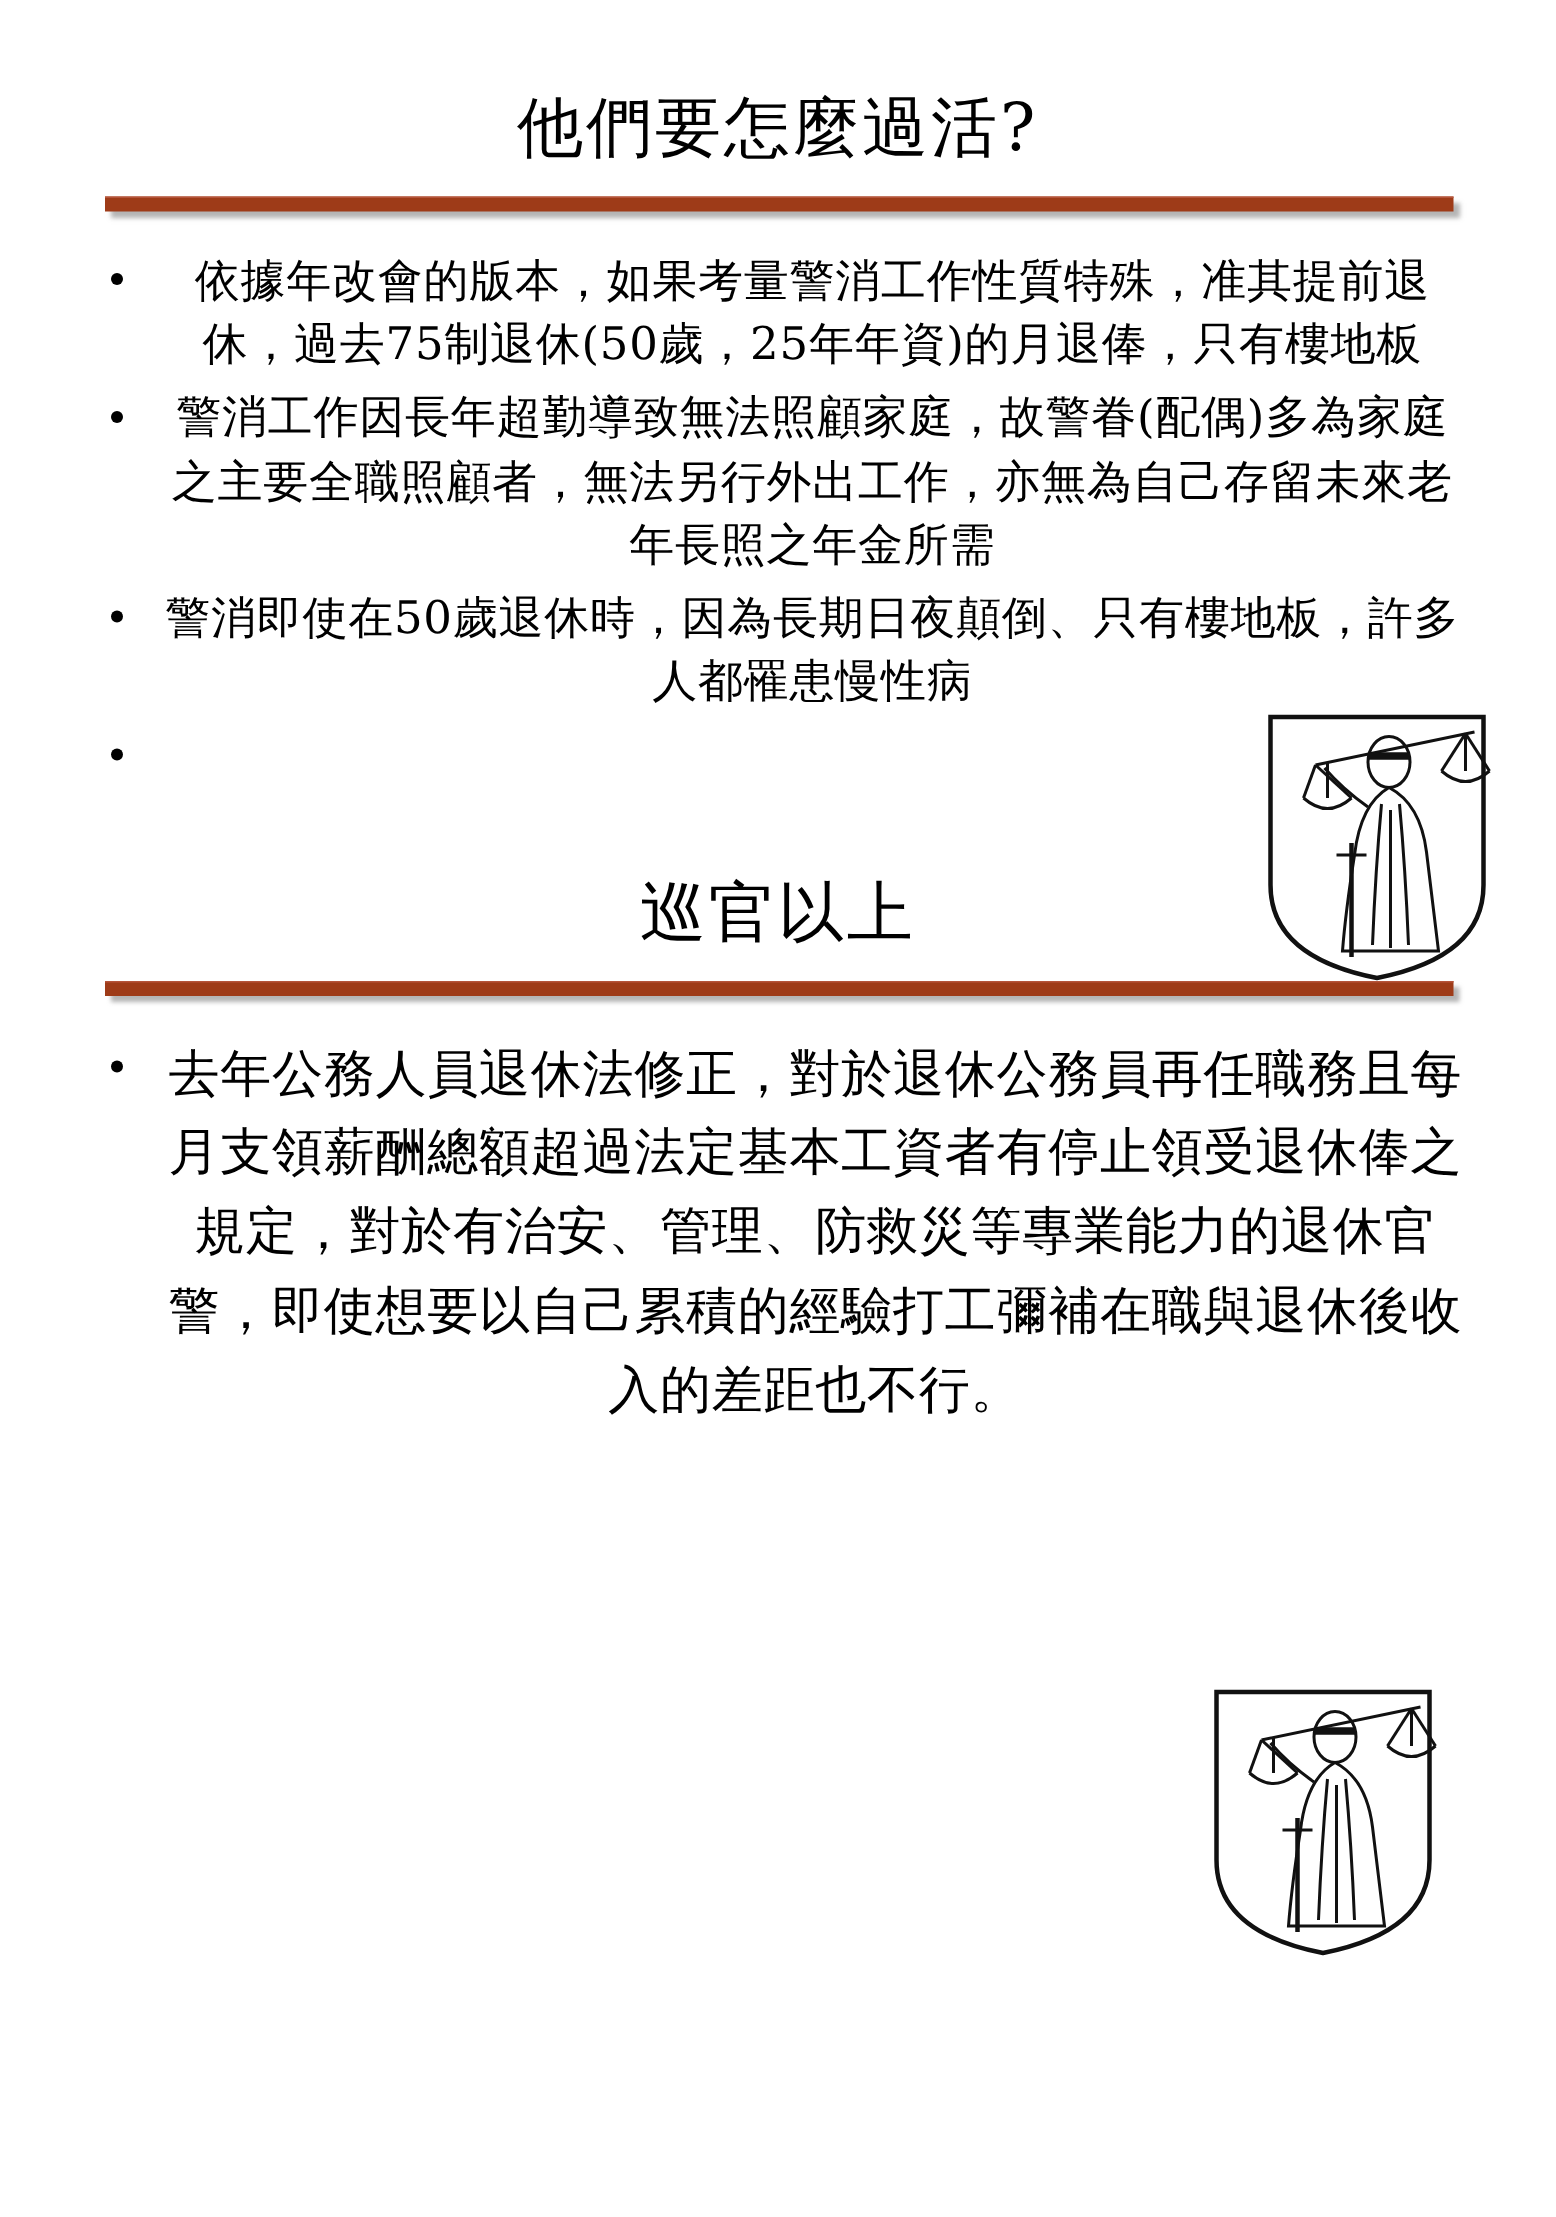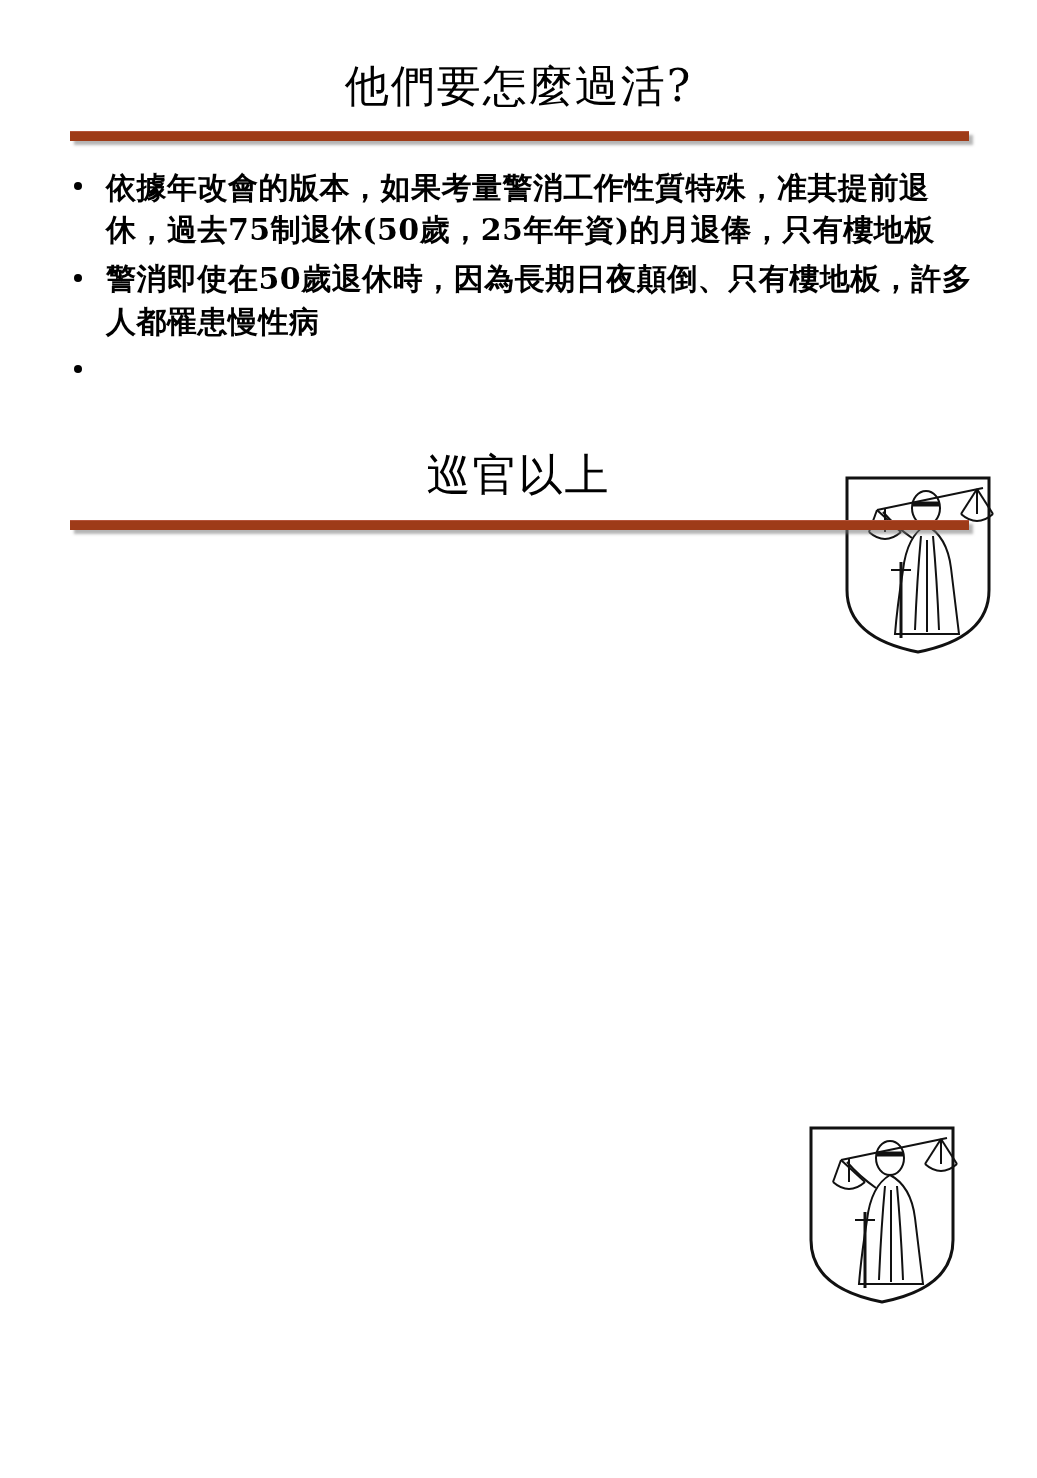--- a/index.html
+++ b/index.html
@@ -51,23 +51,22 @@
     list-style: none;
     margin: 26px 0 0 0;
     padding: 0;
   }
   .bullets > li {
     position: relative;
     padding-left: 46px;
     font-size: 30px;
     line-height: 1.42;
     margin-bottom: 6px;
-    text-align: left;
+    text-align: center;
     letter-spacing: 0.5px;
-    font-weight: bold;
   }
   .bullets > li .dot {
     position: absolute;
     left: 14px;
     top: 0.52em;
     width: 8px;
     height: 8px;
     border-radius: 50%;
     background: #000;
   }
@@ -98,20 +97,24 @@
 
 <div class="page">
 
   <div class="slide slide-one">
     <h1 class="slide-title">他們要怎麼過活?</h1>
     <div class="rule"></div>
     <ul class="bullets">
       <li>
         <span class="dot"></span>
         <span>依據年改會的版本，如果考量警消工作性質特殊，准其提前退休，過去75制退休(50歲，25年年資)的月退俸，只有樓地板</span>
+      </li>
+      <li>
+        <span class="dot"></span>
+        <span>警消工作因長年超勤導致無法照顧家庭，故警眷(配偶)多為家庭之主要全職照顧者，無法另行外出工作，亦無為自己存留未來老年長照之年金所需</span>
       </li>
       <li>
         <span class="dot"></span>
         <span>警消即使在50歲退休時，因為長期日夜顛倒、只有樓地板，許多人都罹患慢性病</span>
       </li>
       <li>
         <span class="dot"></span>
       </li>
     </ul>
 
@@ -149,20 +152,26 @@
         </g>
       </svg>
     </div>
   </div>
 
   <div class="spacer-mid"></div>
 
   <div class="slide slide-two">
     <h1 class="slide-title">巡官以上</h1>
     <div class="rule"></div>
+    <ul class="bullets">
+      <li>
+        <span class="dot"></span>
+        <span>去年公務人員退休法修正，對於退休公務員再任職務且每月支領薪酬總額超過法定基本工資者有停止領受退休俸之規定，對於有治安、管理、防救災等專業能力的退休官警，即使想要以自己累積的經驗打工彌補在職與退休後收入的差距也不行。</span>
+      </li>
+    </ul>
   </div>
 
   <div class="justice two">
     <svg viewBox="0 0 170 185" width="170" height="185" xmlns="http://www.w3.org/2000/svg">
       <g fill="none" stroke="#111" stroke-width="2">
         <path d="M14 8 L156 8 L156 120 Q156 168 85 182 Q14 168 14 120 Z" stroke-width="3"></path>
         <line x1="44" y1="40" x2="150" y2="18"></line>
         <line x1="52" y1="38" x2="52" y2="62"></line>
         <line x1="144" y1="19" x2="144" y2="44"></line>
         <path d="M36 62 Q52 76 68 62"></path>

